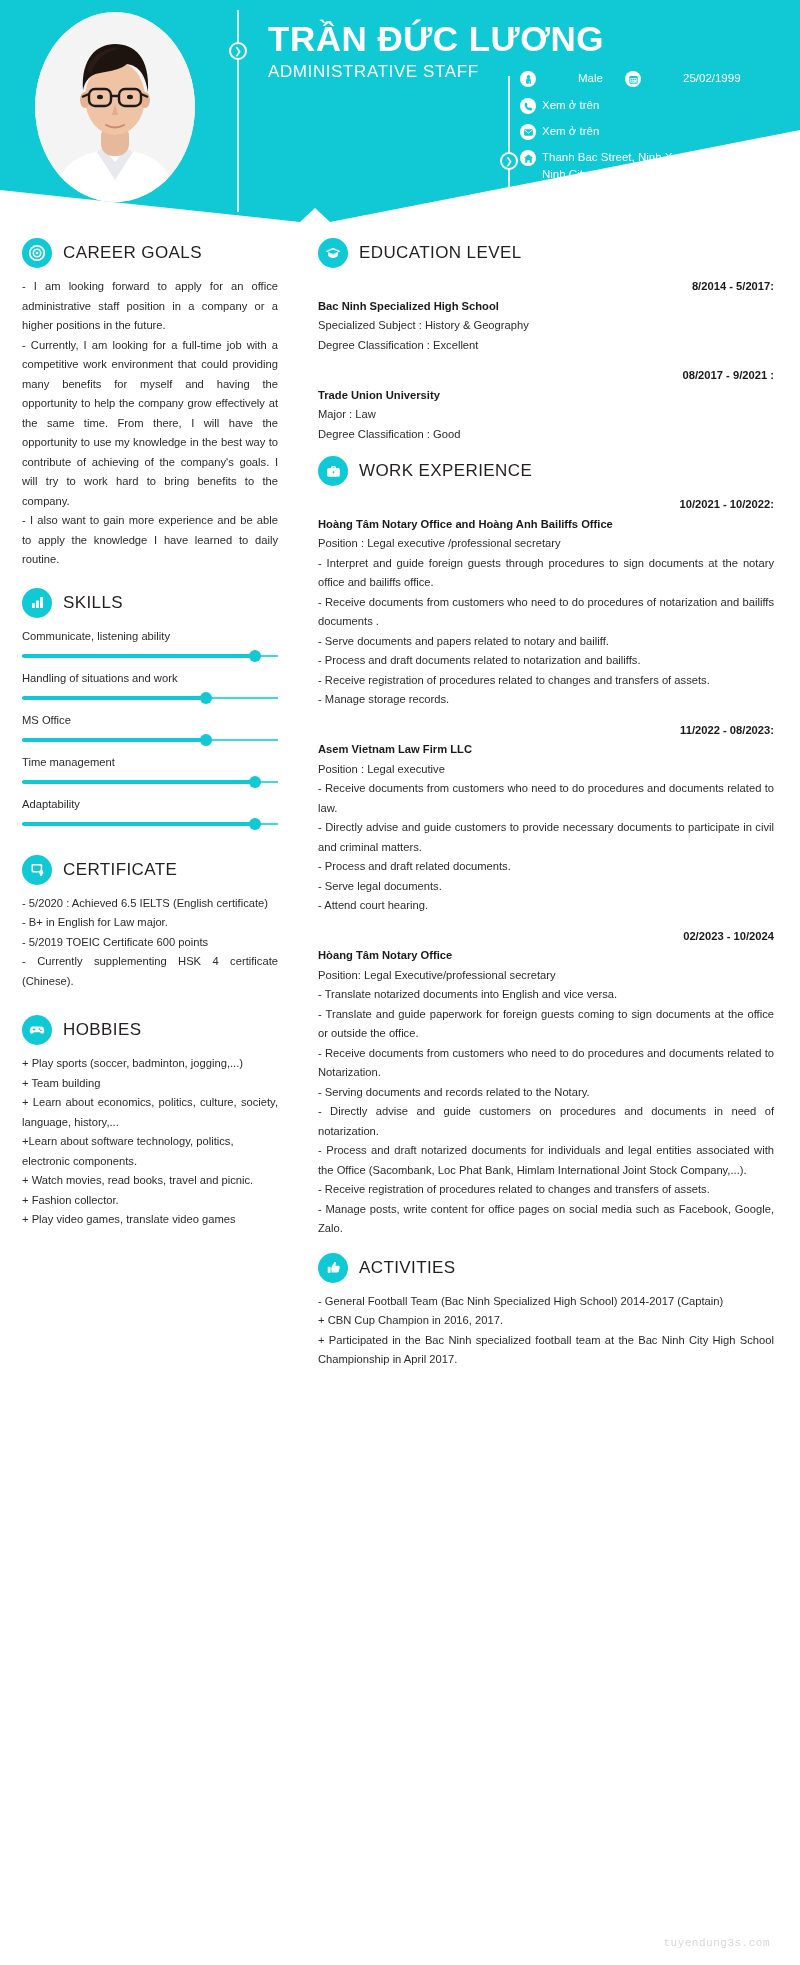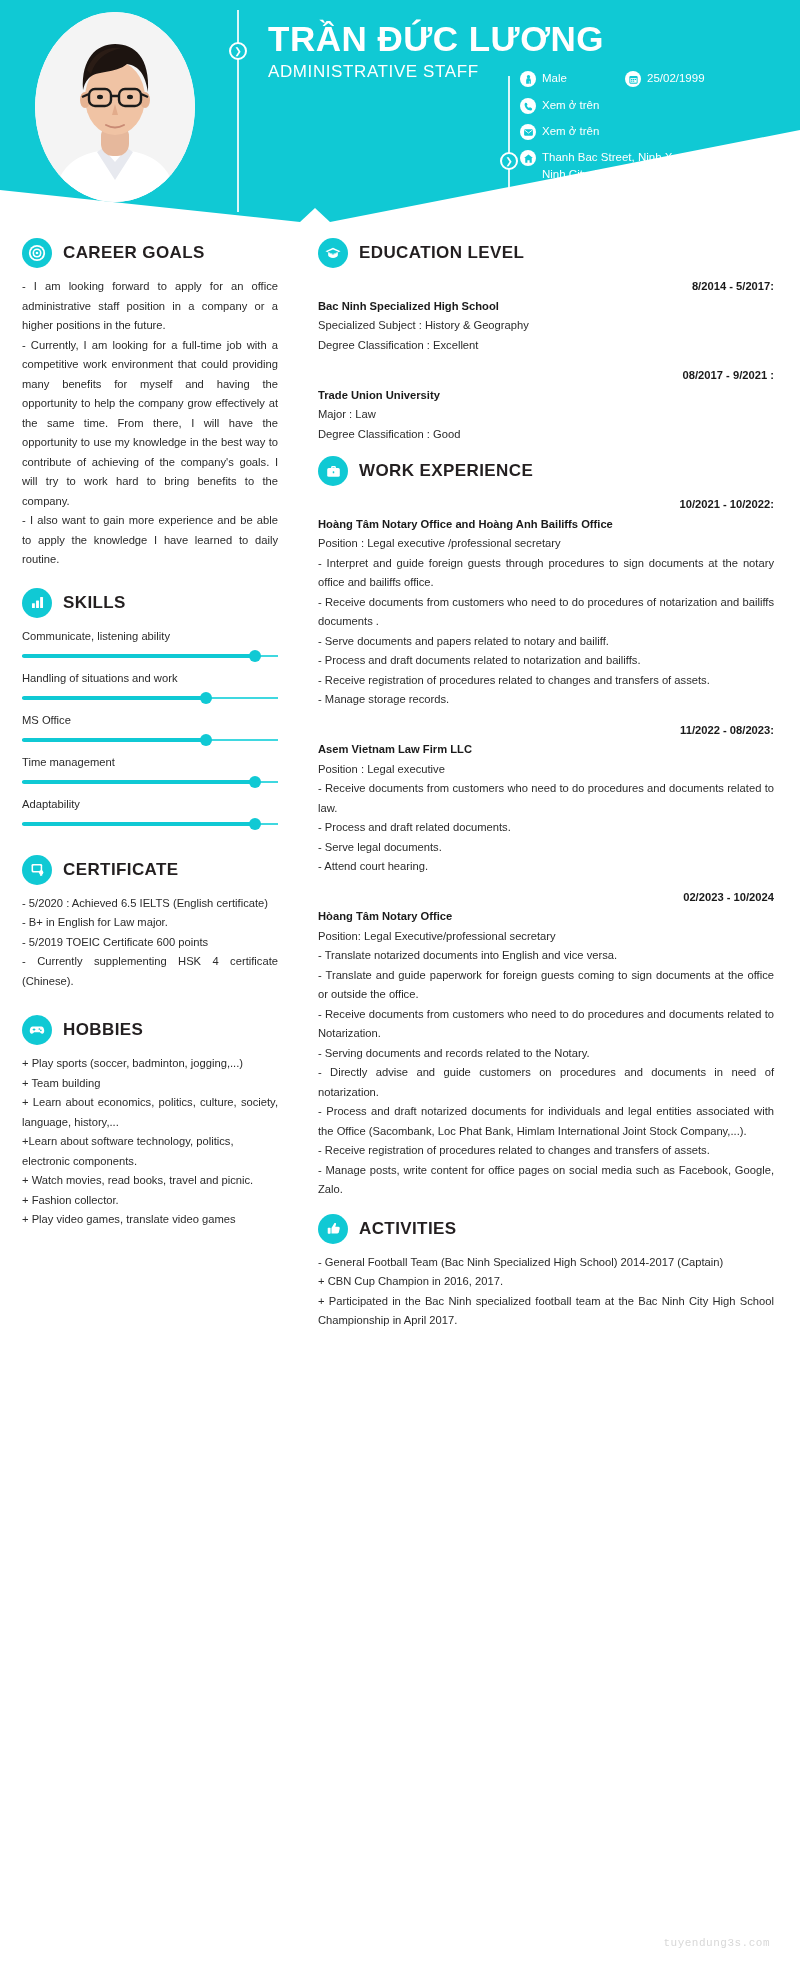--- a/index.html
+++ b/index.html
@@ -108,21 +108,21 @@
     margin-top: 1px;
   }
   .cicon svg { display: block; }
   .ctext {
     font-size: 11.5px;
     color: #ffffff;
     line-height: 17px;
     max-width: 200px;
   }
   .crow-inline { display: flex; align-items: flex-start; }
-  .crow-inline .pair { display: flex; align-items: center; }
+  .crow-inline .pair { display: flex; align-items: center; gap: 36px; }
   .crow-inline .pair:first-child { width: 105px; }
 
   
   .columns { position: relative; display: flex; padding: 0; }
   .col-left  { width: 300px; padding: 16px 22px 0 22px; }
   .col-right { width: 500px; padding: 16px 26px 0 18px; }
 
   .sec { margin-bottom: 12px; }
   .sec-head { display: flex; align-items: center; margin-bottom: 9px; }
   .sec-badge {
@@ -130,21 +130,21 @@
     border-radius: 50%;
     background: #10c9d4;
     color: #ffffff;
     flex: 0 0 30px;
     display: flex; align-items: center; justify-content: center;
     margin-right: 11px;
   }
   .sec-badge svg { display: block; }
   .sec-title {
     font-size: 17px;
-    font-weight: bold;
+    font-weight: normal;
     letter-spacing: 0.4px;
     color: #231f20;
   }
 
   .para {
     font-size: 11.2px;
     line-height: 19.5px;
     text-align: justify;
     color: #2b2b2b;
   }
@@ -487,20 +487,21 @@
           <div class="blk-line">- Process and draft documents related to notarization and bailiffs.</div>
           <div class="blk-line">- Receive registration of procedures related to changes and transfers of assets.</div>
           <div class="blk-line nojust">- Manage storage records.</div>
         </div>
 
         <div class="blk">
           <div class="blk-date">11/2022 - 08/2023:</div>
           <div class="blk-org">Asem Vietnam Law Firm LLC</div>
           <div class="blk-line nojust">Position : Legal executive</div>
           <div class="blk-line">- Receive documents from customers who need to do procedures and documents related to law.</div>
+          <div class="blk-line">- Directly advise and guide customers to provide necessary documents to participate in civil and criminal matters.</div>
           <div class="blk-line nojust">- Process and draft related documents.</div>
           <div class="blk-line nojust">- Serve legal documents.</div>
           <div class="blk-line nojust">- Attend court hearing.</div>
         </div>
 
         <div class="blk">
           <div class="blk-date">02/2023 - 10/2024</div>
           <div class="blk-org">Hòang Tâm Notary Office</div>
           <div class="blk-line nojust">Position: Legal Executive/professional secretary</div>
           <div class="blk-line">- Translate notarized documents into English and vice versa.</div>

